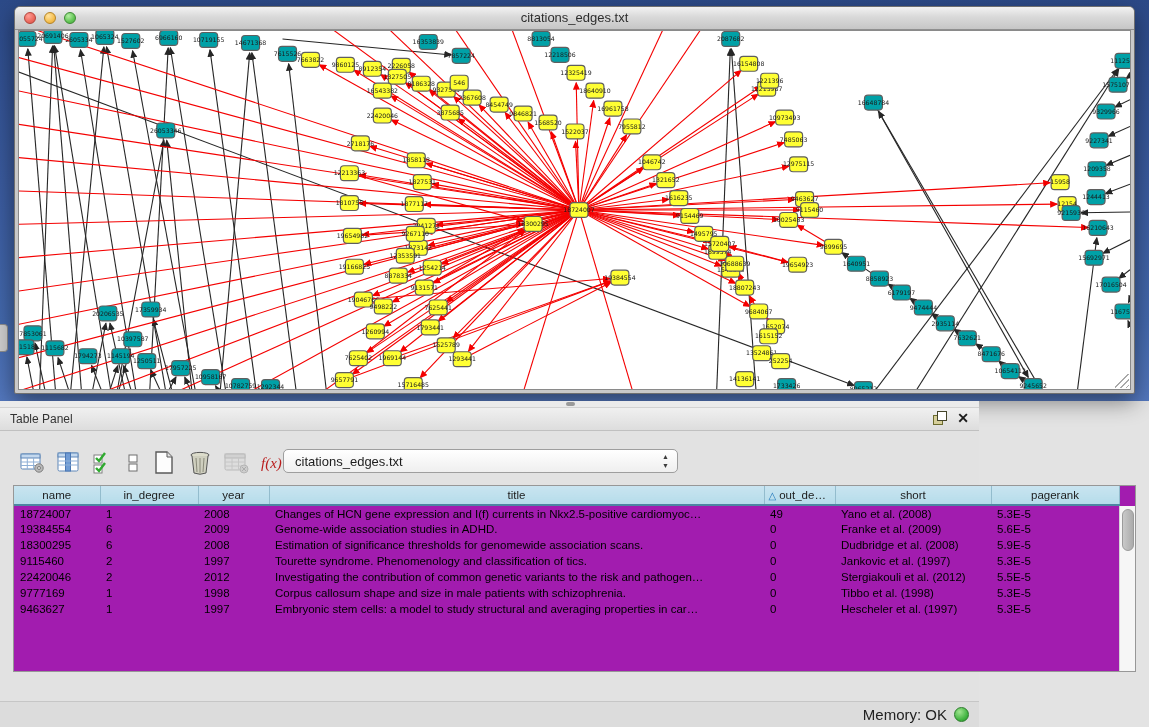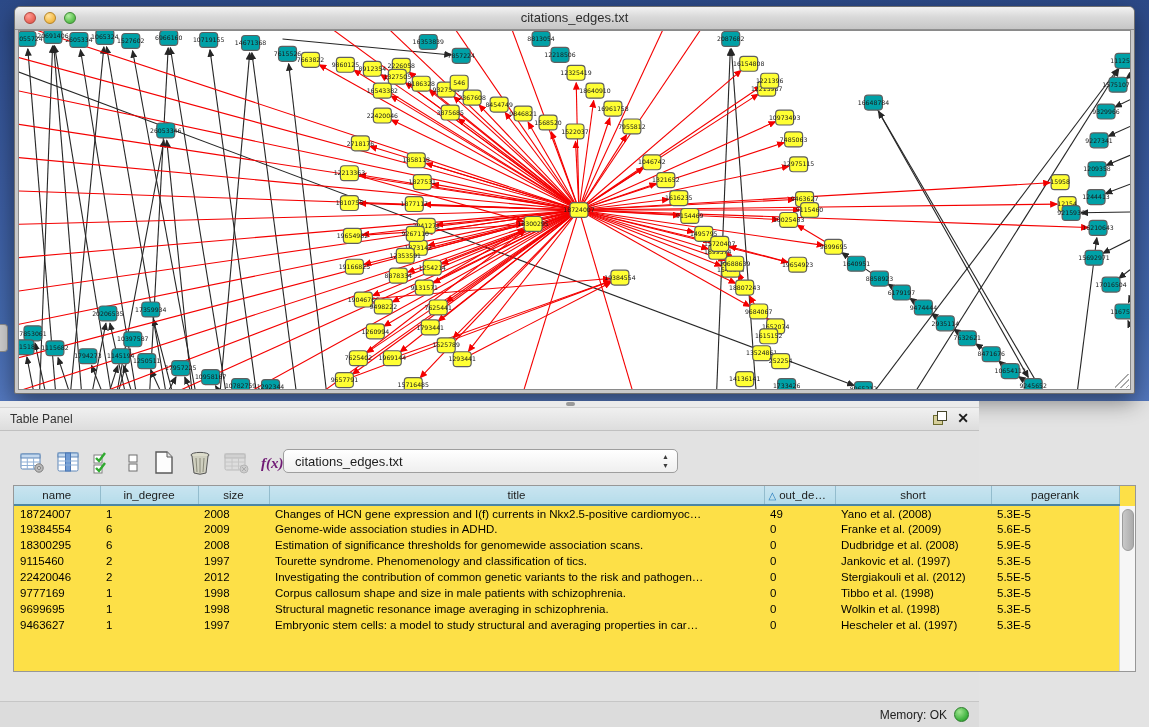--- a/index.html
+++ b/index.html
@@ -58,31 +58,31 @@
   }
   .panel-header .ph-title { position:absolute; left:10px; top:4px; font-size:12px; color:#333; }
   .ph-icons { position:absolute; right:10px; top:3px; display:flex; gap:10px; align-items:center; }
   .float-ic { position:relative; width:14px; height:14px; }
   .float-ic .sq1 { position:absolute; left:0; bottom:0; width:8px; height:8px; border:1px solid #6b6b2e; background:#d6cf9a; }
   .float-ic .sq2 { position:absolute; right:0; top:0; width:8px; height:8px; border:1px solid #44442a; background:#fff; }
   .close-ic { font-size:14px; font-weight:bold; color:#1a1a1a; line-height:14px; }
   .toolbar { position:absolute; top:45px; left:20px; height:34px; display:flex; align-items:center; }
   .tb-btn { margin-right:11px; display:flex; align-items:center; justify-content:center; }
   .tb-btn.disabled { opacity:.55; }
-  .fx { font-family:"Liberation Serif", serif; font-style:italic; font-weight:bold; font-size:15px; color:#701a75; margin-right:12px;}
+  .fx { font-family:"Liberation Serif", serif; font-style:italic; font-weight:normal; font-size:15px; color:#b91c1c; margin-right:12px;}
   .dropdown {
     position:absolute; left:283px; top:48px; width:395px; height:24px; box-sizing:border-box;
     background:linear-gradient(180deg,#ffffff,#efefef); border:1px solid #9e9e9e; border-radius:5px;
     display:flex; align-items:center; font-size:13px; color:#1d1d1d; padding-left:11px;
   }
   .dropdown .arrows { position:absolute; right:8px; top:2px; font-size:7px; line-height:9px; color:#3c3c3c; text-align:center; }
   
   .table-wrap {
     position:absolute; top:84px; left:13px; width:1123px; height:187px; box-sizing:border-box;
-    background:#fde047; border:1px solid #979797;
+    background:#a21caf; border:1px solid #979797;
   }
   table.grid { border-collapse:collapse; table-layout:fixed; width:1105px; }
   table.grid th {
     height:19px; background:linear-gradient(180deg,#c9e4f0,#b5dcea);
     border-right:1px solid #93bccd; border-bottom:2px solid #4d86a2;
     font-size:11.5px; font-weight:normal; color:#1c1c1c; text-align:center; padding:0 4px;
     overflow:hidden; white-space:nowrap; box-sizing:border-box;
   }
   table.grid th.sorted { text-align:left;margin-top:11px; }
   .tri { color:#2277bb; font-size:10px; margin-right:3px; }
@@ -107,21 +107,21 @@
     background:linear-gradient(180deg,#fdfdfd,#ececec); color:#1c1c1c; border-left:1px solid #b5b5b5;
   }
   .seg .seg-btn:first-child { border-left:none; }
   .seg .seg-btn.active { background:linear-gradient(180deg,#8f8f8f,#707070); color:#efefef; }
   
   .statusbar {
     position:absolute; left:0; bottom:0; width:100%; height:26px;
     background:#dcdcdc; border-top:1px solid #c6c6c6;
     display:flex; align-items:center; justify-content:flex-end; padding-right:10px; box-sizing:border-box;
   }
-  .statusbar .mem { font-size:12px; color:#222; margin-right:7px; }
+  .statusbar .mem { font-size:15px; color:#222; margin-right:7px; }
   .dot-green { width:13px; height:13px; border-radius:50%;
     background:radial-gradient(circle at 35% 30%,#9fe58f,#3fb33f 65%,#2f8f2f); border:1px solid #2a7c2a; }
 </style>
 </head>
 <body>
 
 <div class="desktop">
   <div class="edge-handle"></div>
   <div class="mac-window">
     <div class="titlebar">
@@ -925,21 +925,21 @@
           <col class="c2">
           <col class="c3">
           <col class="c4">
           <col class="c5">
           <col class="c6">
         </colgroup>
       <thead>
         <tr>
           <th>name</th>
           <th>in_degree</th>
-          <th>size</th>
+          <th>year</th>
           <th>title</th>
           <th class="sorted"><span class="tri">△</span><span>out_de…</span></th>
           <th>short</th>
           <th>pagerank</th>
         </tr>
       </thead>
       <tbody>
           <tr>
             <td>18724007</td>
             <td>1</td>
@@ -988,29 +988,20 @@
           <tr>
             <td>9777169</td>
             <td>1</td>
             <td>1998</td>
             <td>Corpus callosum shape and size in male patients with schizophrenia.</td>
             <td>0</td>
             <td>Tibbo et al. (1998)</td>
             <td>5.3E-5</td>
           </tr>
           <tr>
-            <td>9699695</td>
-            <td>1</td>
-            <td>1998</td>
-            <td>Structural magnetic resonance image averaging in schizophrenia.</td>
-            <td>0</td>
-            <td>Wolkin et al. (1998)</td>
-            <td>5.3E-5</td>
-          </tr>
-          <tr>
             <td>9463627</td>
             <td>1</td>
             <td>1997</td>
             <td>Embryonic stem cells: a model to study structural and averaging properties in car…</td>
             <td>0</td>
             <td>Hescheler et al. (1997)</td>
             <td>5.3E-5</td>
           </tr>
         </tbody>
     </table>

